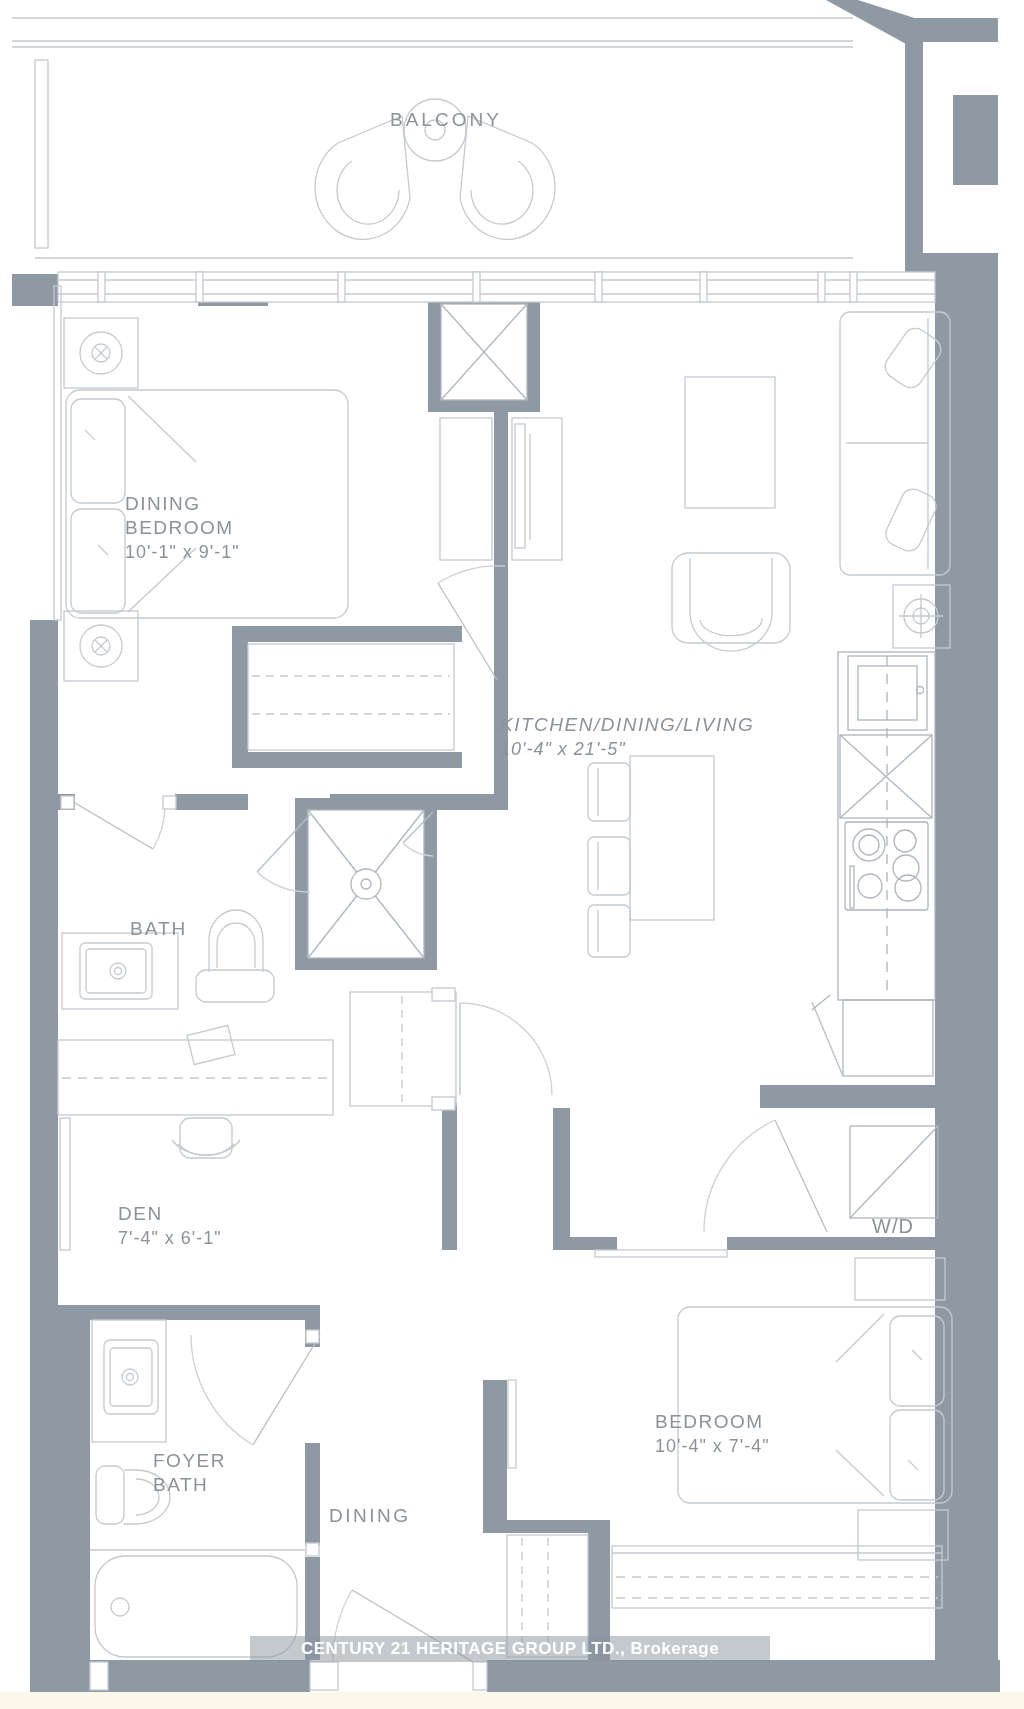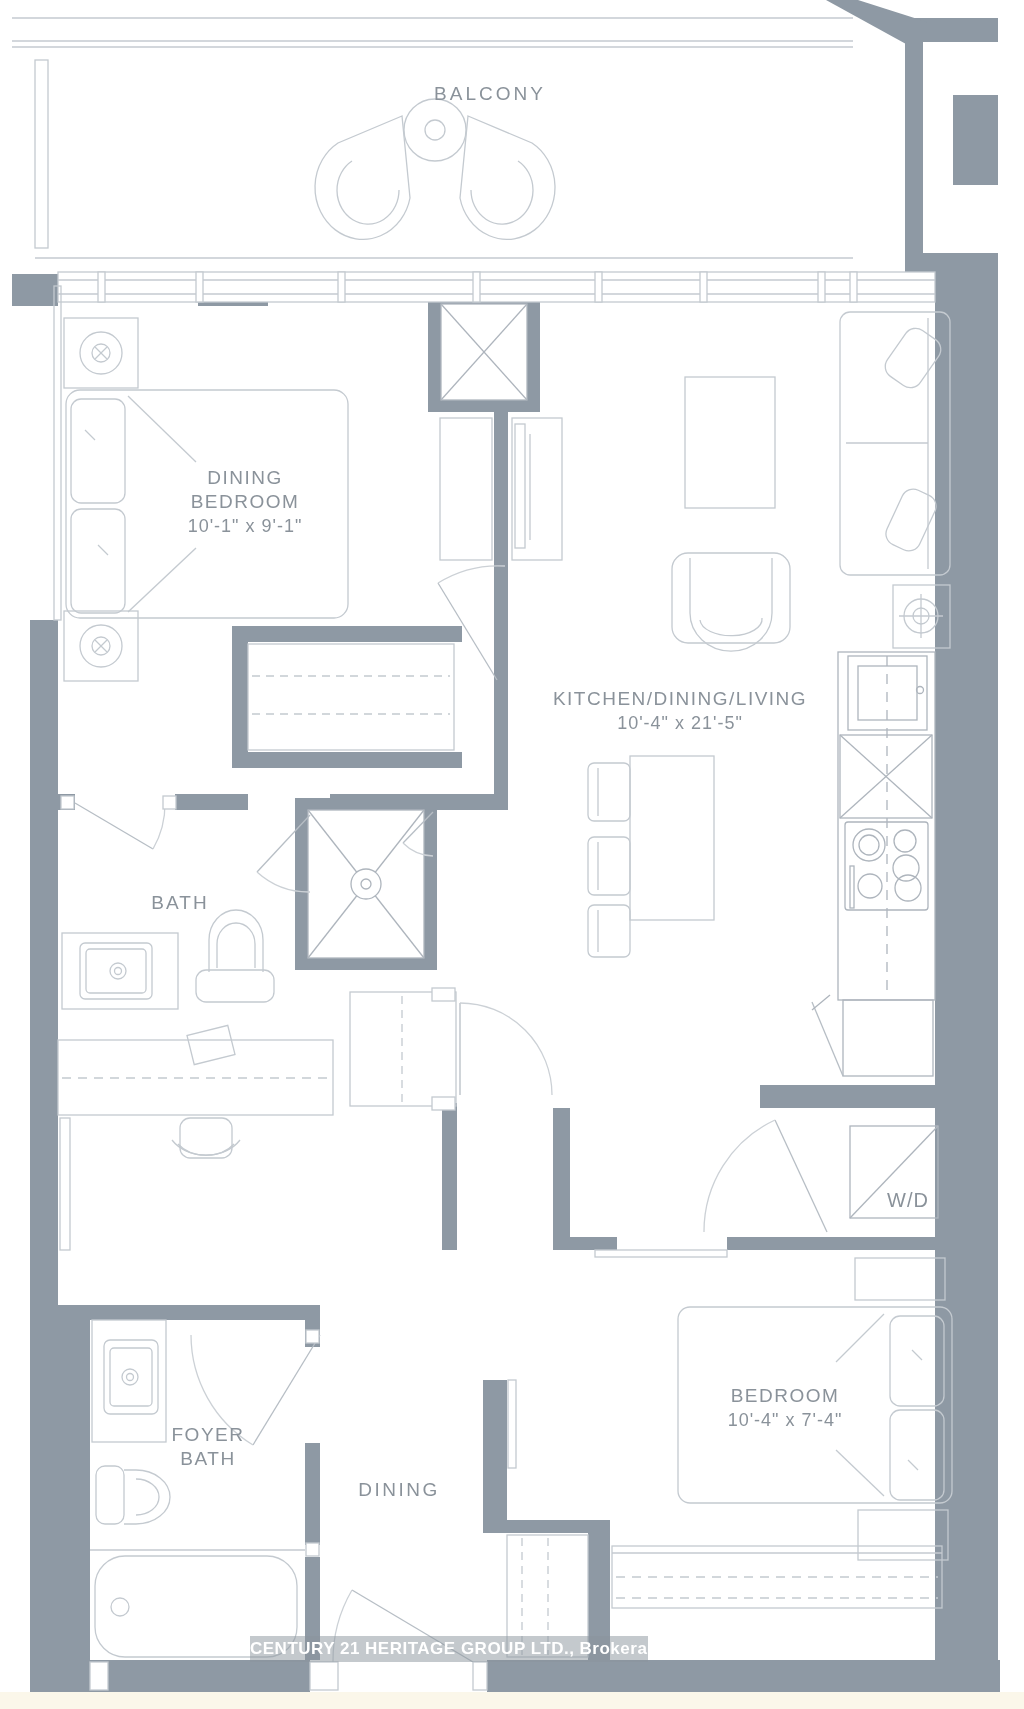--- a/index.html
+++ b/index.html
@@ -1,23 +1,23 @@
 <!DOCTYPE html>
 <html><head>
 <meta charset="utf-8">
 <style>
   html,body{margin:0;padding:0;background:#ffffff;}
   #plan{position:relative;width:1024px;height:1709px;background:#ffffff;overflow:hidden;
         font-family:"Liberation Sans",sans-serif;}
   .wall{position:absolute;background:#8e99a4;}
   #fixtures{position:absolute;left:0;top:0;z-index:3;}
-  .lbl{position:absolute;z-index:4;color:#8a929a;text-align:center;line-height:24px;
-       letter-spacing:1.5px;font-size:19px;}
+  .lbl{position:absolute;z-index:4;color:#8a929a;line-height:24px;
+       letter-spacing:1.5px;font-size:19px;margin-top:26px;}
   .lbl .dims{font-size:18px;letter-spacing:1px;}
-  #watermark{position:absolute;z-index:5;left:250px;top:1636px;width:398px;height:26px;
+  #watermark{position:absolute;z-index:5;left:250px;top:1636px;width:520px;height:26px;
        background:rgba(138,147,156,0.5);color:#ffffff;font-weight:bold;font-size:17px;
        line-height:26px;text-align:center;letter-spacing:.5px;white-space:nowrap;}
   #margin-strip{position:absolute;left:0;top:1692px;width:1024px;height:17px;background:#fbf7ea;}
 </style>
 </head>
 <body>
 
 <div id="plan">
 
   <div>
@@ -327,27 +327,31 @@
   </svg>
 
   <div class="lbl" style="left:390px;top:82px;width:200px;letter-spacing:3px;">BALCONY</div>
 
   <div class="lbl" style="left:125px;top:466px;width:240px;">
     <div>DINING</div>
     <div>BEDROOM</div>
     <div class="dims">10'-1" x 9'-1"</div>
   </div>
 
-  <div class="lbl" style="left:500px;top:687px;width:360px;">
+  <div class="lbl" style="left:500px;top:687px;width:360px;font-style:italic;">
     <div>KITCHEN/DINING/LIVING</div>
     <div class="dims">10'-4" x 21'-5"</div>
   </div>
 
   <div class="lbl" style="left:130px;top:891px;width:100px;letter-spacing:2px;">BATH</div>
 
+  <div class="lbl" style="left:118px;top:1176px;width:200px;">
+    <div>DEN</div>
+    <div class="dims">7'-4" x 6'-1"</div>
+  </div>
 
   <div class="lbl" style="left:872px;top:1188px;width:72px;font-size:20px;letter-spacing:1px;">W/D</div>
 
   <div class="lbl" style="left:153px;top:1423px;width:110px;">
     <div>FOYER</div>
     <div>BATH</div>
   </div>
 
   <div class="lbl" style="left:329px;top:1478px;width:140px;letter-spacing:2.5px;">DINING</div>
 

